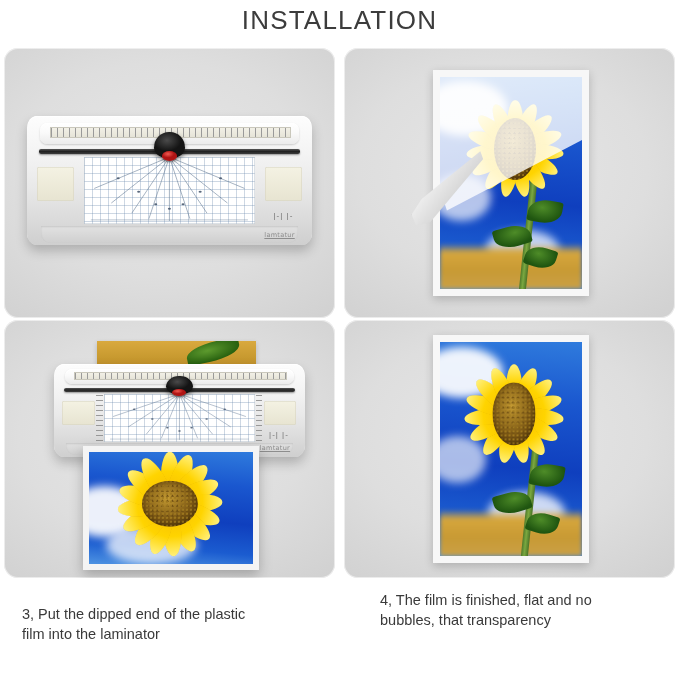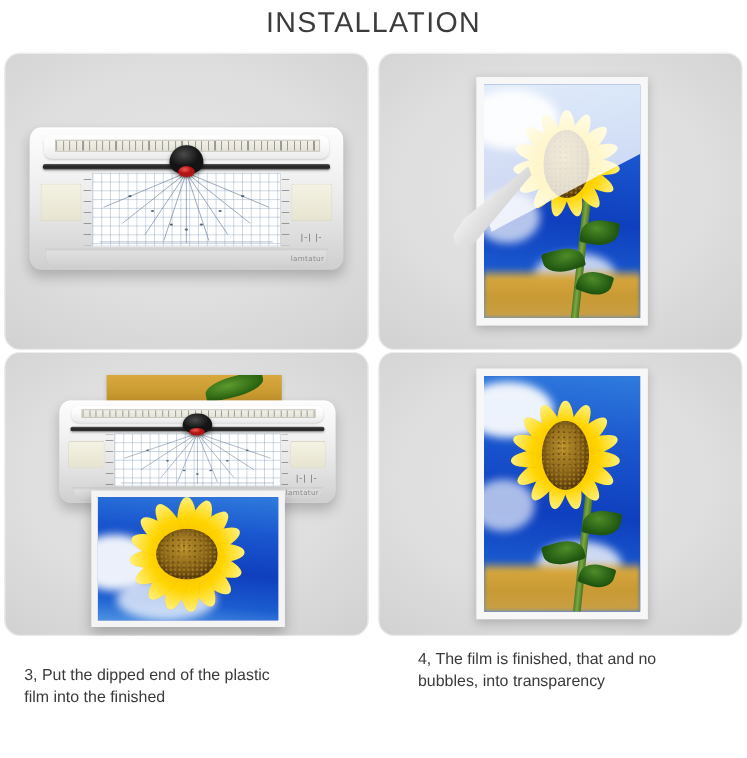--- a/index.html
+++ b/index.html
@@ -102,20 +102,21 @@
   .m-front{
     position:absolute;left:5%;bottom:1.5%;width:90%;height:13%;
     border-radius:0 0 9px 9px;
     background:linear-gradient(180deg,#e2e2e2,#cfcfcf);
     box-shadow:inset 0 1px 2px rgba(0,0,0,.12);
   }
   .m-logo{
     position:absolute;right:6%;bottom:5%;
     font-size:6.5px;letter-spacing:.3px;color:#8d8d8d;
     font-family:"DejaVu Sans",sans-serif;
+    text-decoration:underline;
   }
   .m-icon{
     position:absolute;right:6.5%;bottom:19%;
     font-size:8px;color:#6f6f6f;letter-spacing:1px;
   }
 
   
   .photo-frame{
     position:absolute;background:#f7f7f7;
     box-shadow:0 3px 9px rgba(0,0,0,.2);
@@ -275,21 +276,21 @@
     </div>
     <div class="caption">
       <div>2, Put the photos that need to</div>
       <div>be sealed into the film</div>
     </div>
   </div>
 
   <div class="cell r2 c1">
     <div class="caption" style="top:284px;">
       <div>3, Put the dipped end of the plastic</div>
-      <div>film into the finished</div>
+      <div>film into the laminator</div>
     </div>
     <div class="panel" style="top:0;height:258px;">
 
       <div class="feed-photo" style="left:28%;top:8%;width:48%;height:12%;">
         <div class="fp-sky"></div>
         <div class="fp-leaf" style="left:56%;top:6%;width:34%;height:60%;transform:rotate(-12deg);"></div>
       </div>
 
       <div class="machine" style="left:15%;top:17%;width:76%;height:36%;">
         <div class="m-body"></div>
@@ -356,22 +357,22 @@
             <div class="petal" style="width:13%;height:45%;transform:translate(-50%,-100%) rotate(330deg);"></div>
             <div class="disc" style="width:40%;height:40%;"></div>
           </div>
         </div>
       </div>
     </div>
   </div>
 
   <div class="cell r2 c2">
     <div class="caption" style="top:270px;">
-      <div>4, The film is finished, that and no</div>
-      <div>bubbles, into transparency</div>
+      <div>4, The film is finished, flat and no</div>
+      <div>bubbles, that transparency</div>
     </div>
     <div class="panel" style="top:0;height:258px;">
       <div class="photo-frame" style="left:27%;top:6%;width:47%;height:88%;">
         <div class="photo">
           <div class="sky"></div>
           <div class="cloud" style="left:-14%;top:2%;width:58%;height:24%;"></div>
           <div class="cloud" style="left:-8%;top:44%;width:40%;height:22%;opacity:.7;"></div>
           <div class="cloud" style="left:34%;top:70%;width:54%;height:20%;opacity:.85;"></div>
           <div class="field"></div>
           <div class="stem" style="left:61%;top:44%;width:5%;height:58%;transform:rotate(6deg);"></div>

